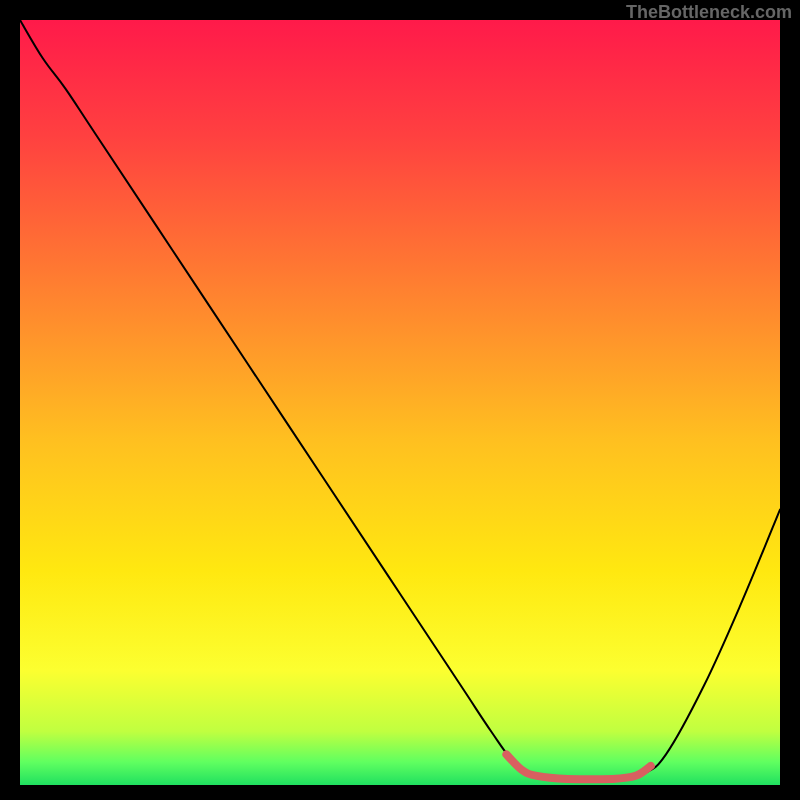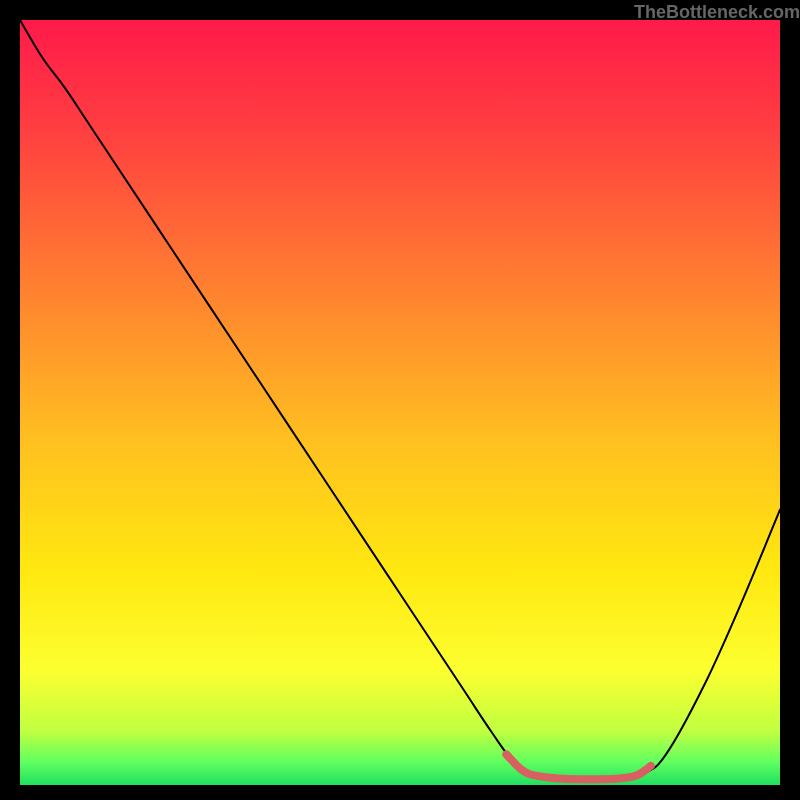--- a/index.html
+++ b/index.html
@@ -20,21 +20,21 @@
   .plot-area {
     position: absolute;
     left: 20px;
     top: 20px;
     width: 760px;
     height: 765px;
   }
   .watermark {
     position: absolute;
     top: 2px;
-    right: 0;
+    right: 8px;
     color: #666;
     font-size: 18px;
     font-weight: bold;
     z-index: 10;
   }
   svg {
     display: block;
   }
 </style>
 </head>

